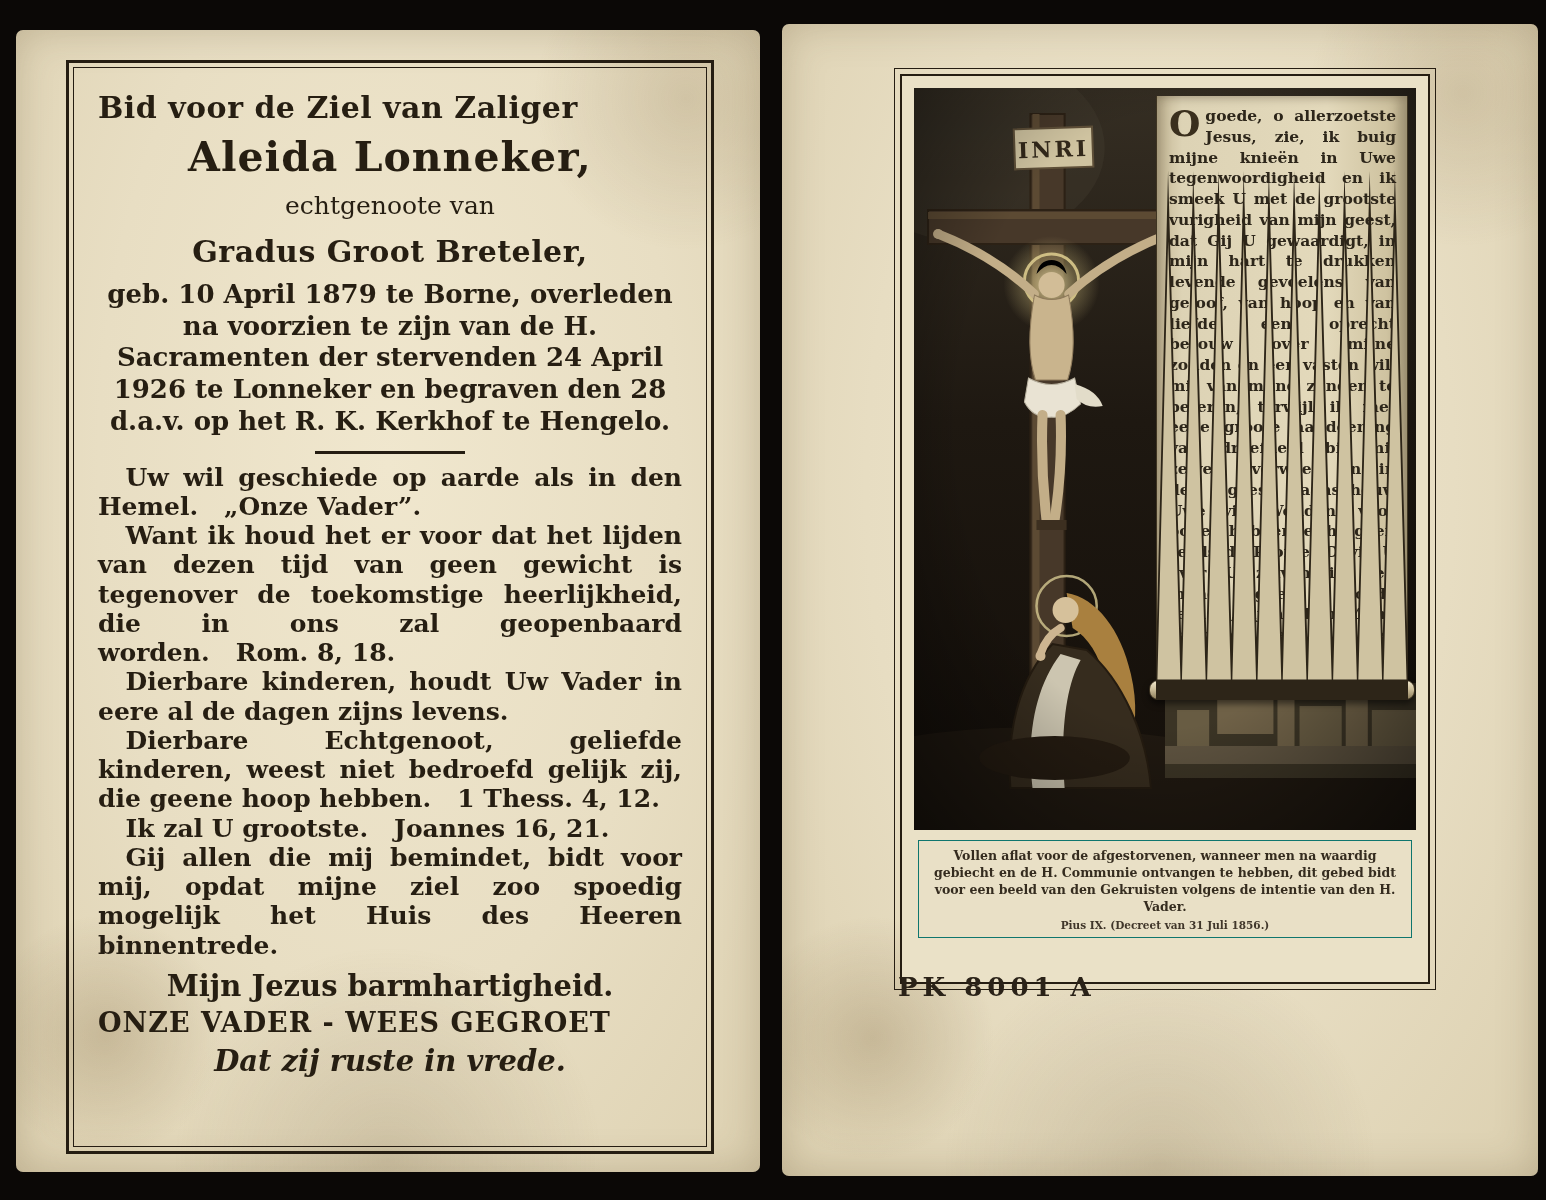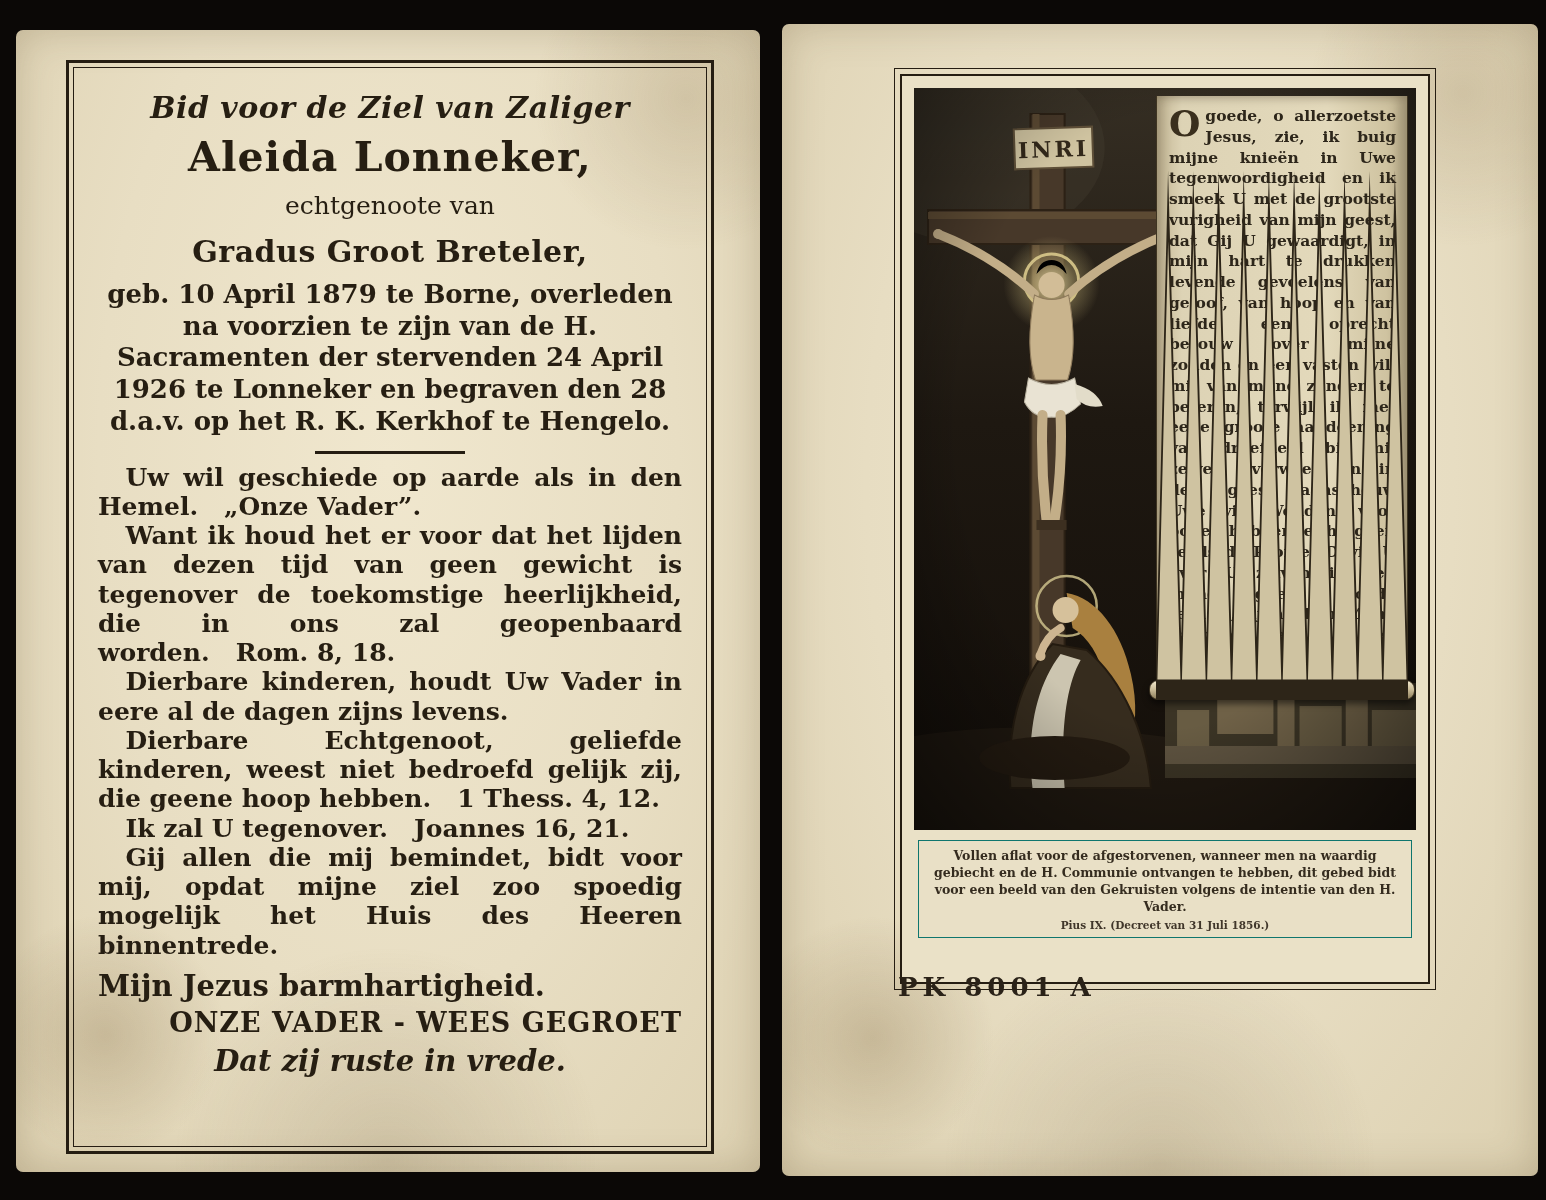--- a/index.html
+++ b/index.html
@@ -18,32 +18,32 @@
   }
   .stains{position:absolute;inset:0;border-radius:7px;pointer-events:none;
     background:
       radial-gradient(circle at 12% 88%, rgba(120,95,55,.25), transparent 10%),
       radial-gradient(circle at 90% 6%, rgba(120,95,55,.18), transparent 12%),
       radial-gradient(circle at 50% 99%, rgba(100,80,45,.18), transparent 18%);
   }
   .frame-left{position:absolute;left:50px;right:46px;top:30px;bottom:18px;border:3px solid #251d12;}
   .frame-left-inner{position:absolute;inset:4px;border:1px solid #251d12;}
   .content-left{position:absolute;inset:0;padding:18px 24px;overflow:hidden;}
-  .hdr{font-size:30px;text-align:center;font-weight:700;letter-spacing:.5px;margin:4px 0 0;font-style:italic;}
+  .hdr{font-size:30px;text-align:left;font-weight:700;letter-spacing:.5px;margin:4px 0 0;}
   .name{font-size:41px;font-weight:700;text-align:center;margin:8px 0 0;letter-spacing:1px;}
   .relation{font-size:25px;text-align:center;margin:10px 0 0;font-weight:400;}
   .spouse{font-size:30px;font-weight:700;text-align:center;margin:14px 0 0;letter-spacing:.5px;}
   .bio{font-size:26px;font-weight:700;text-align:center;line-height:1.22;margin:10px 0 0;}
   .rule{width:150px;height:3px;background:#251d12;margin:13px auto 9px;}
   .para{font-size:25px;font-weight:700;line-height:1.17;text-align:justify;text-indent:1.1em;margin:0;}
   .para.first{text-indent:0;}
   .ref{padding-left:26px;white-space:nowrap;}
   .ref:empty{padding:0;}
-  .closing1{font-size:29px;font-weight:700;text-align:left;margin:9px 0 0;}
-  .closing2{font-size:27px;font-weight:700;text-align:right;margin:4px 0 0;letter-spacing:1px;}
+  .closing1{font-size:29px;font-weight:700;text-align:center;margin:9px 0 0;}
+  .closing2{font-size:27px;font-weight:700;text-align:left;margin:4px 0 0;letter-spacing:1px;}
   .closing3{font-size:29px;font-weight:700;font-style:italic;text-align:center;margin:6px 0 0;}
   
   .card-right{
     position:absolute;left:782px;top:24px;width:756px;height:1152px;
     background:radial-gradient(ellipse at 50% 40%, #efe6cd 0%, #e7ddc2 55%, #dcd0b0 100%);
     border-radius:7px;
     box-shadow:inset 0 0 40px rgba(90,70,40,.25);
   }
   .frame-right{position:absolute;left:112px;top:44px;width:540px;height:920px;border:1px solid #251d12;}
   .frame-right-inner{position:absolute;inset:5px;border:2px solid #251d12;padding:12px;background:#eae1c7;}
@@ -91,21 +91,21 @@
         <p class="hdr">Bid voor de Ziel van Zaliger</p>
         <p class="name">Aleida Lonneker,</p>
         <p class="relation">echtgenoote van</p>
         <p class="spouse">Gradus Groot Breteler,</p>
         <p class="bio">geb. 10 April 1879 te Borne, overleden na voorzien te zijn van de H. Sacramenten der stervenden 24 April 1926 te Lonneker en begraven den 28 d.a.v. op het R. K. Kerkhof te Hengelo.</p>
         <div class="rule"></div>
         <p class="para"><span>Uw wil geschiede op aarde als in den Hemel.</span><span class="ref">„Onze Vader”.</span></p>
         <p class="para"><span>Want ik houd het er voor dat het lijden van dezen tijd van geen gewicht is tegenover de toekomstige heerlijkheid, die in ons zal geopenbaard worden.</span><span class="ref">Rom. 8, 18.</span></p>
         <p class="para"><span>Dierbare kinderen, houdt Uw Vader in eere al de dagen zijns levens.</span><span class="ref"></span></p>
         <p class="para"><span>Dierbare Echtgenoot, geliefde kinderen, weest niet bedroefd gelijk zij, die geene hoop hebben.</span><span class="ref">1 Thess. 4, 12.</span></p>
-        <p class="para"><span>Ik zal U tegenover.</span><span class="ref">Joannes 16, 21.</span></p>
+        <p class="para"><span>Ik zal U grootste.</span><span class="ref">Joannes 16, 21.</span></p>
         <p class="para"><span>Gij allen die mij bemindet, bidt voor mij, opdat mijne ziel zoo spoedig mogelijk het Huis des Heeren binnentrede.</span><span class="ref"></span></p>
         <p class="closing1">Mijn Jezus barmhartigheid.</p>
         <p class="closing2">ONZE VADER - WEES GEGROET</p>
         <p class="closing3">Dat zij ruste in vrede.</p>
       </div>
     </div>
   </div>
 </div>
 
 <div class="card-right">

